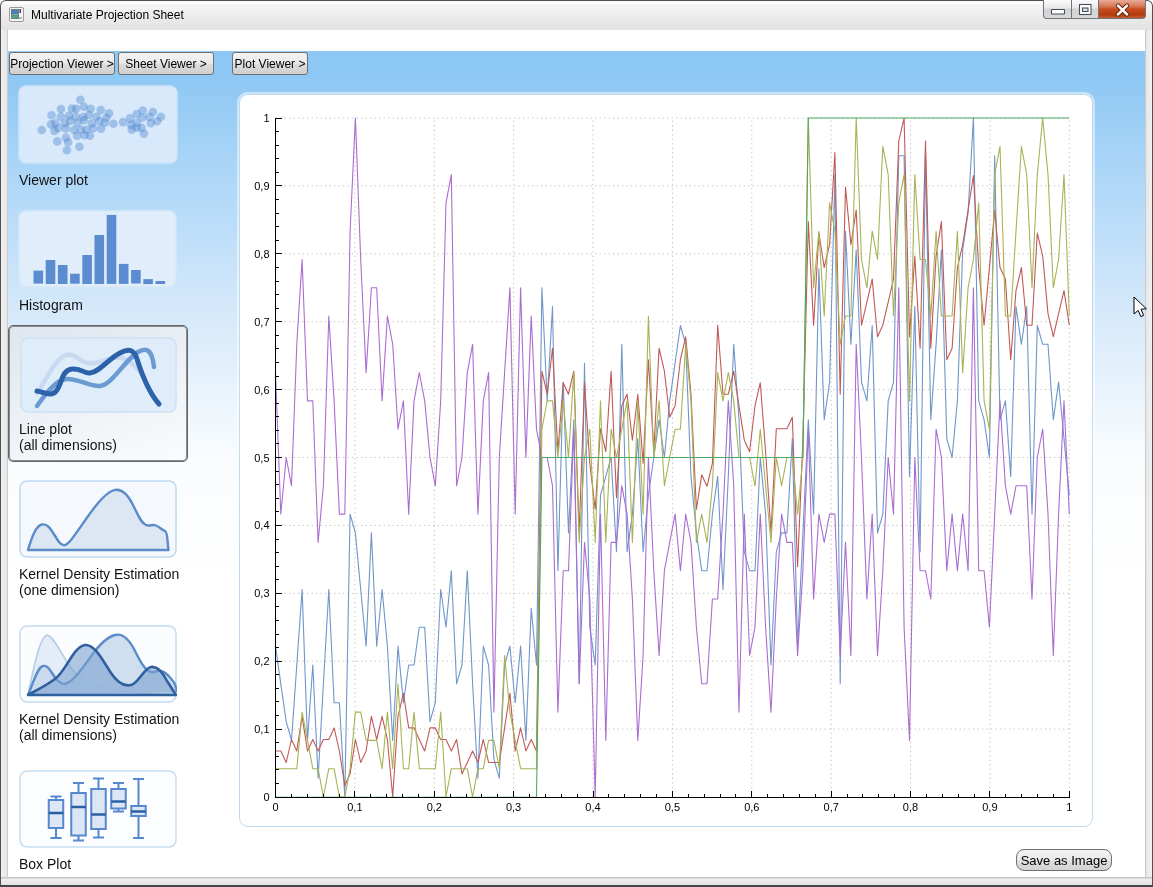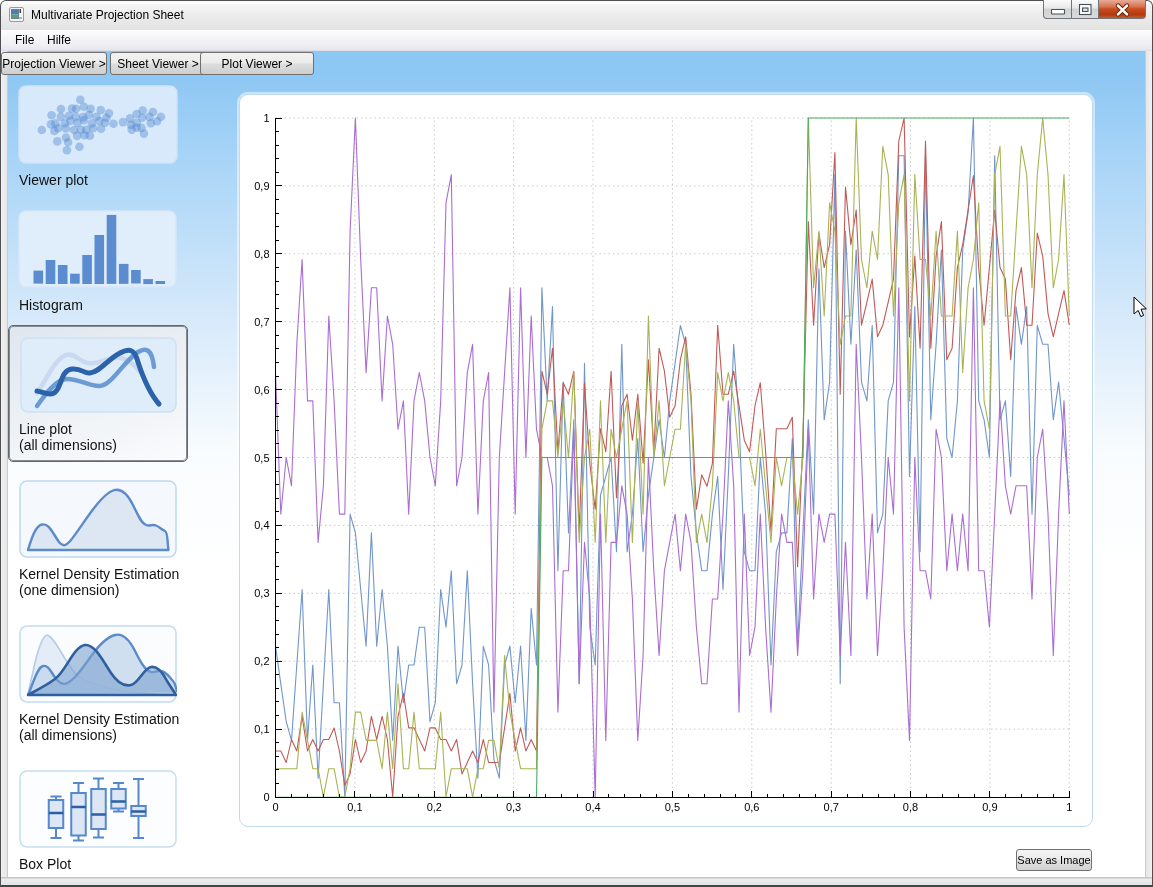--- a/index.html
+++ b/index.html
@@ -24,32 +24,32 @@
 
 #menubar { position:absolute; left:1px; top:30px; width:1151px; height:21px;
   background:linear-gradient(#fdfdfd,#f0f0f5 65%,#e6e6ef 95%,#d6d6dd); font-size:12px; color:#000; }
 #menubar span { position:absolute; top:3px; }
 
 #content { position:absolute; left:8px; top:51px; width:1137px; height:826px;
   background:linear-gradient(#8dc7f3 0px,#8dc7f3 24px,#a5d3f7 99px,#d2e7fa 249px,#f9fcfe 404px,#ffffff 530px,#ffffff 100%); }
 
 .tbtn { position:absolute; top:52px; height:23px; border:1px solid #707070; border-radius:3px;
   background:linear-gradient(#f2f2f2,#ebebeb 48%,#dddddd 52%,#cfcfcf); font-size:12px; color:#000;
-  display:flex; align-items:center; justify-content:center; white-space:nowrap; overflow:hidden; }
+  display:flex; align-items:center; justify-content:center; white-space:nowrap; overflow:hidden;margin-left:8px; }
 
 .thumb { position:absolute; border-radius:7px; }
 .slabel { position:absolute; font-size:14px; color:#111; line-height:16px; }
 #selbox { position:absolute; left:9px; top:326px; width:178px; height:135px; border:1px solid #888c90;
   outline:1px solid #63676b; border-radius:4px; background:linear-gradient(160deg,#dfe6ee,#eef2f6 55%,#fafbfd); }
 
 #panel { position:absolute; left:239px; top:94px; width:854px; height:733px; background:#fff;
   border:1.5px solid #c0daf0; border-radius:9px; box-shadow:0 0 0 2px rgba(255,255,255,0.5); }
 #chartsvg { position:absolute; left:0; top:0; }
-#saveimg { position:absolute; left:1016px; top:849px; width:76px; height:22px; border:1px solid #707070; border-radius:3px;
-  background:linear-gradient(#f4f4f4,#ebebeb 45%,#dfdfdf 55%,#d2d2d2); font-size:11px; color:#000;
+#saveimg { position:absolute; left:1016px; top:849px; width:96px; height:22px; border:1px solid #707070; border-radius:8px;
+  background:linear-gradient(#f4f4f4,#ebebeb 45%,#dfdfdf 55%,#d2d2d2); font-size:13px; color:#000;
   display:flex; align-items:center; justify-content:center; white-space:nowrap; }
 </style></head><body>
 <div id="win">
   <div id="borders"></div>
   <div id="brd-l"></div>
     <div id="brd-r"></div>
     <div id="brd-b"></div>
   <div id="content"></div>
   <div id="titlebar">
       <div class="inhl"></div>
@@ -79,27 +79,23 @@
         <g stroke="#6e2a0e" stroke-width="4.6" stroke-linecap="round">
           <line x1="19" y1="5.6" x2="28" y2="14.4"></line>
           <line x1="28" y1="5.6" x2="19" y2="14.4"></line>
         </g>
         <g stroke="#fff" stroke-width="2.5" stroke-linecap="round">
           <line x1="19" y1="5.6" x2="28" y2="14.4"></line>
           <line x1="28" y1="5.6" x2="19" y2="14.4"></line>
         </g>
       </svg>
   </div>
-  <div id="menubar">
-      <span style="left:14px;">File</span>
-      <span style="left:46px;">Hilfe</span>
-    </div>
   <div class="tbtn" style="left:1px; width:106px;">Projection Viewer &gt;</div>
   <div class="tbtn" style="left:110px; width:96px;">Sheet Viewer &gt;</div>
-  <div class="tbtn" style="left:200px; width:114px;">Plot Viewer &gt;</div>
+  <div class="tbtn" style="left:224px; width:76px;">Plot Viewer &gt;</div>
   <svg class="thumb" style="left:18px;top:85px;" width="160" height="79">
       <rect x="1" y="1" width="158" height="77" rx="7" fill="#d7e9fa" stroke="#cfe3f7" stroke-width="1.5"></rect>
       <circle cx="62.3" cy="14.8" r="4.3" fill="#5089cf" fill-opacity="0.42"></circle>
       <circle cx="43.0" cy="24.0" r="4.3" fill="#5089cf" fill-opacity="0.42"></circle>
       <circle cx="54.0" cy="23.6" r="4.3" fill="#5089cf" fill-opacity="0.42"></circle>
       <circle cx="58.1" cy="23.8" r="4.3" fill="#5089cf" fill-opacity="0.42"></circle>
       <circle cx="65.8" cy="21.8" r="4.3" fill="#5089cf" fill-opacity="0.42"></circle>
       <circle cx="72.6" cy="23.8" r="4.3" fill="#5089cf" fill-opacity="0.42"></circle>
       <circle cx="82.7" cy="25.1" r="4.3" fill="#5089cf" fill-opacity="0.42"></circle>
       <circle cx="90.9" cy="28.4" r="4.3" fill="#5089cf" fill-opacity="0.42"></circle>

